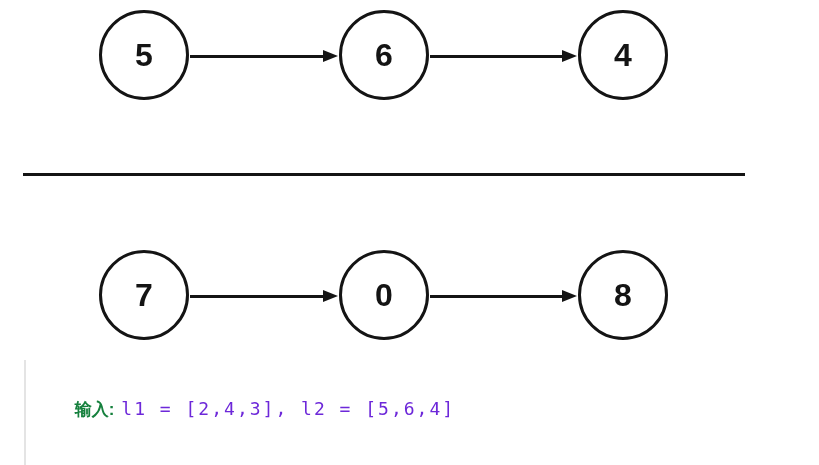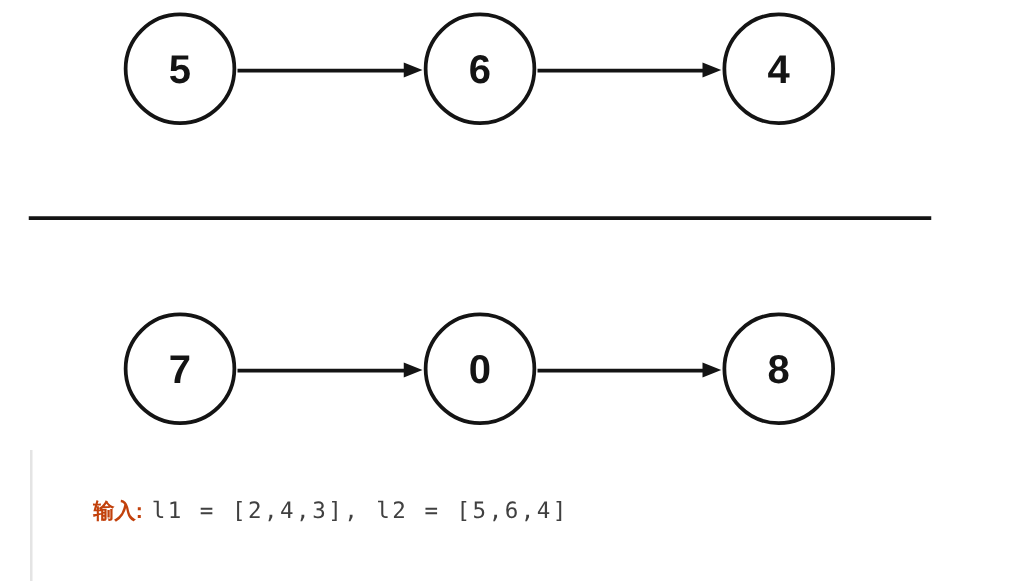--- a/index.html
+++ b/index.html
@@ -64,28 +64,28 @@
     padding: 5px 0 5px 22px;
     box-sizing: border-box;
   }
   .example-line {
     line-height: 29px;
     white-space: pre;
   }
   .example-line .label {
     font-weight: bold;
     font-size: 17px;
-    color: #c2410c;
+    color: #15803d;
     margin-right: 7px;
     font-family: Liberation Sans, sans-serif;
   }
   .example-line .value {
     font-size: 18px;
     letter-spacing: 2px;
-    color: #404040;
+    color: #6d28d9;
     font-family: "DejaVu Sans Mono", monospace;
   }
 </style>
 </head>
 <body>
 
 <div class="canvas">
 
   <div class="node" style="left:99px; top:10px;">5</div>
   <div class="arrow" style="left:190px; top:56px; width:148px;">

